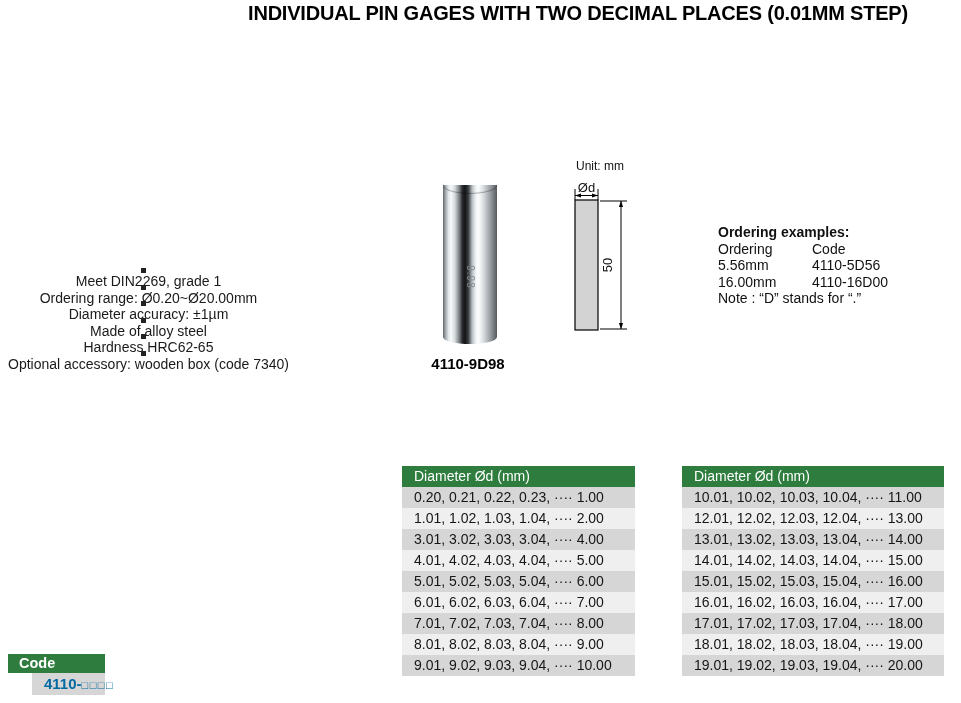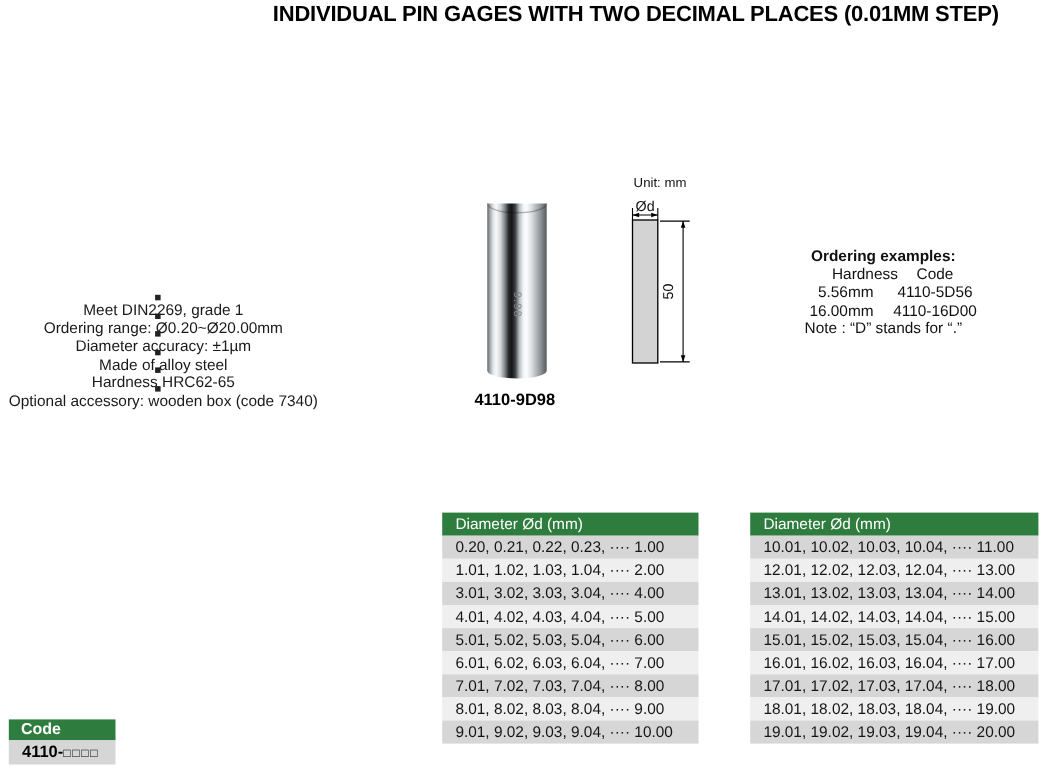--- a/index.html
+++ b/index.html
@@ -34,21 +34,21 @@
   
   .drawing{position:absolute;left:565px;top:155px;}
   .drawing line{stroke:#000;stroke-width:1;}
   .drawing polygon{fill:#000;}
   .drawing rect{fill:#d3d3d3;stroke:#000;stroke-width:1.2;}
   .d-unit{font-family:"Liberation Sans",sans-serif;font-size:12px;fill:#111;}
   .d-od{font-family:"Liberation Sans",sans-serif;font-size:13px;fill:#111;}
   .d-50{font-family:"Liberation Sans",sans-serif;font-size:13px;fill:#111;}
 
   
-  .ordering{position:absolute;left:718px;top:224px;font-size:14px;color:#111;text-align:center;}
+  .ordering{position:absolute;left:718px;top:224px;font-size:14px;color:#111;}
   .ord-title{font-weight:bold;height:16.6px;}
   .ord-row{height:16.6px;white-space:nowrap;}
   .ord-c1{display:inline-block;width:94px;}
   .ord-note{height:16.6px;white-space:nowrap;}
 
   
   .dtable{position:absolute;top:466px;}
   .dtable-header{height:21px;line-height:21px;background:#2e7d3e;color:#fff;
     font-weight:normal;font-size:14px;padding-left:12px;}
   .dtable-row{height:21px;line-height:21px;font-size:14px;color:#151515;
@@ -56,21 +56,21 @@
   .rows .dtable-row:nth-child(odd){background:#d6d6d6;}
   .rows .dtable-row:nth-child(even){background:#efefef;}
   .t1{left:402px;width:233px;}
   .t2{left:682px;width:262px;}
 
   
   .codebox{position:absolute;left:8px;top:654px;width:97px;}
   .codebox-header{background:#2e7d3e;color:#fff;font-weight:bold;font-size:14.5px;
     height:19px;line-height:19px;padding-left:11px;}
   .codebox-value{background:#d6d6d6;height:22px;line-height:22px;padding-left:12px;
-    font-weight:bold;font-size:15px;color:#000000;white-space:nowrap;}
+    font-weight:bold;font-size:15px;color:#0369a1;white-space:nowrap;margin-left:24px;}
   .codebox-squares{font-size:11px;letter-spacing:1.5px;}
 </style>
 </head>
 <body>
 
 <div class="page">
 
   <h1 class="title">INDIVIDUAL PIN GAGES WITH TWO DECIMAL PLACES (0.01MM STEP)</h1>
 
   <div class="features">
@@ -123,21 +123,21 @@
     <line x1="35" y1="174" x2="62" y2="174"></line>
     <line x1="56" y1="46" x2="56" y2="174"></line>
     <polygon points="56,46 53.9,52 58.1,52"></polygon>
     <polygon points="56,174 53.9,168 58.1,168"></polygon>
     <text class="d-50" x="47" y="110" text-anchor="middle" transform="rotate(-90 47 110)">50</text>
   </svg>
 
   <div class="ordering">
     <div class="ord-title">Ordering examples:</div>
     <div class="ord-row">
-      <span class="ord-c1">Hardness</span><span>Code</span>
+      <span class="ord-c1">Ordering</span><span>Code</span>
     </div>
     <div class="ord-row">
       <span class="ord-c1">5.56mm</span><span>4110-5D56</span>
     </div>
     <div class="ord-row">
       <span class="ord-c1">16.00mm</span><span>4110-16D00</span>
     </div>
     <div class="ord-note">Note : “D” stands for “.”</div>
   </div>
 

